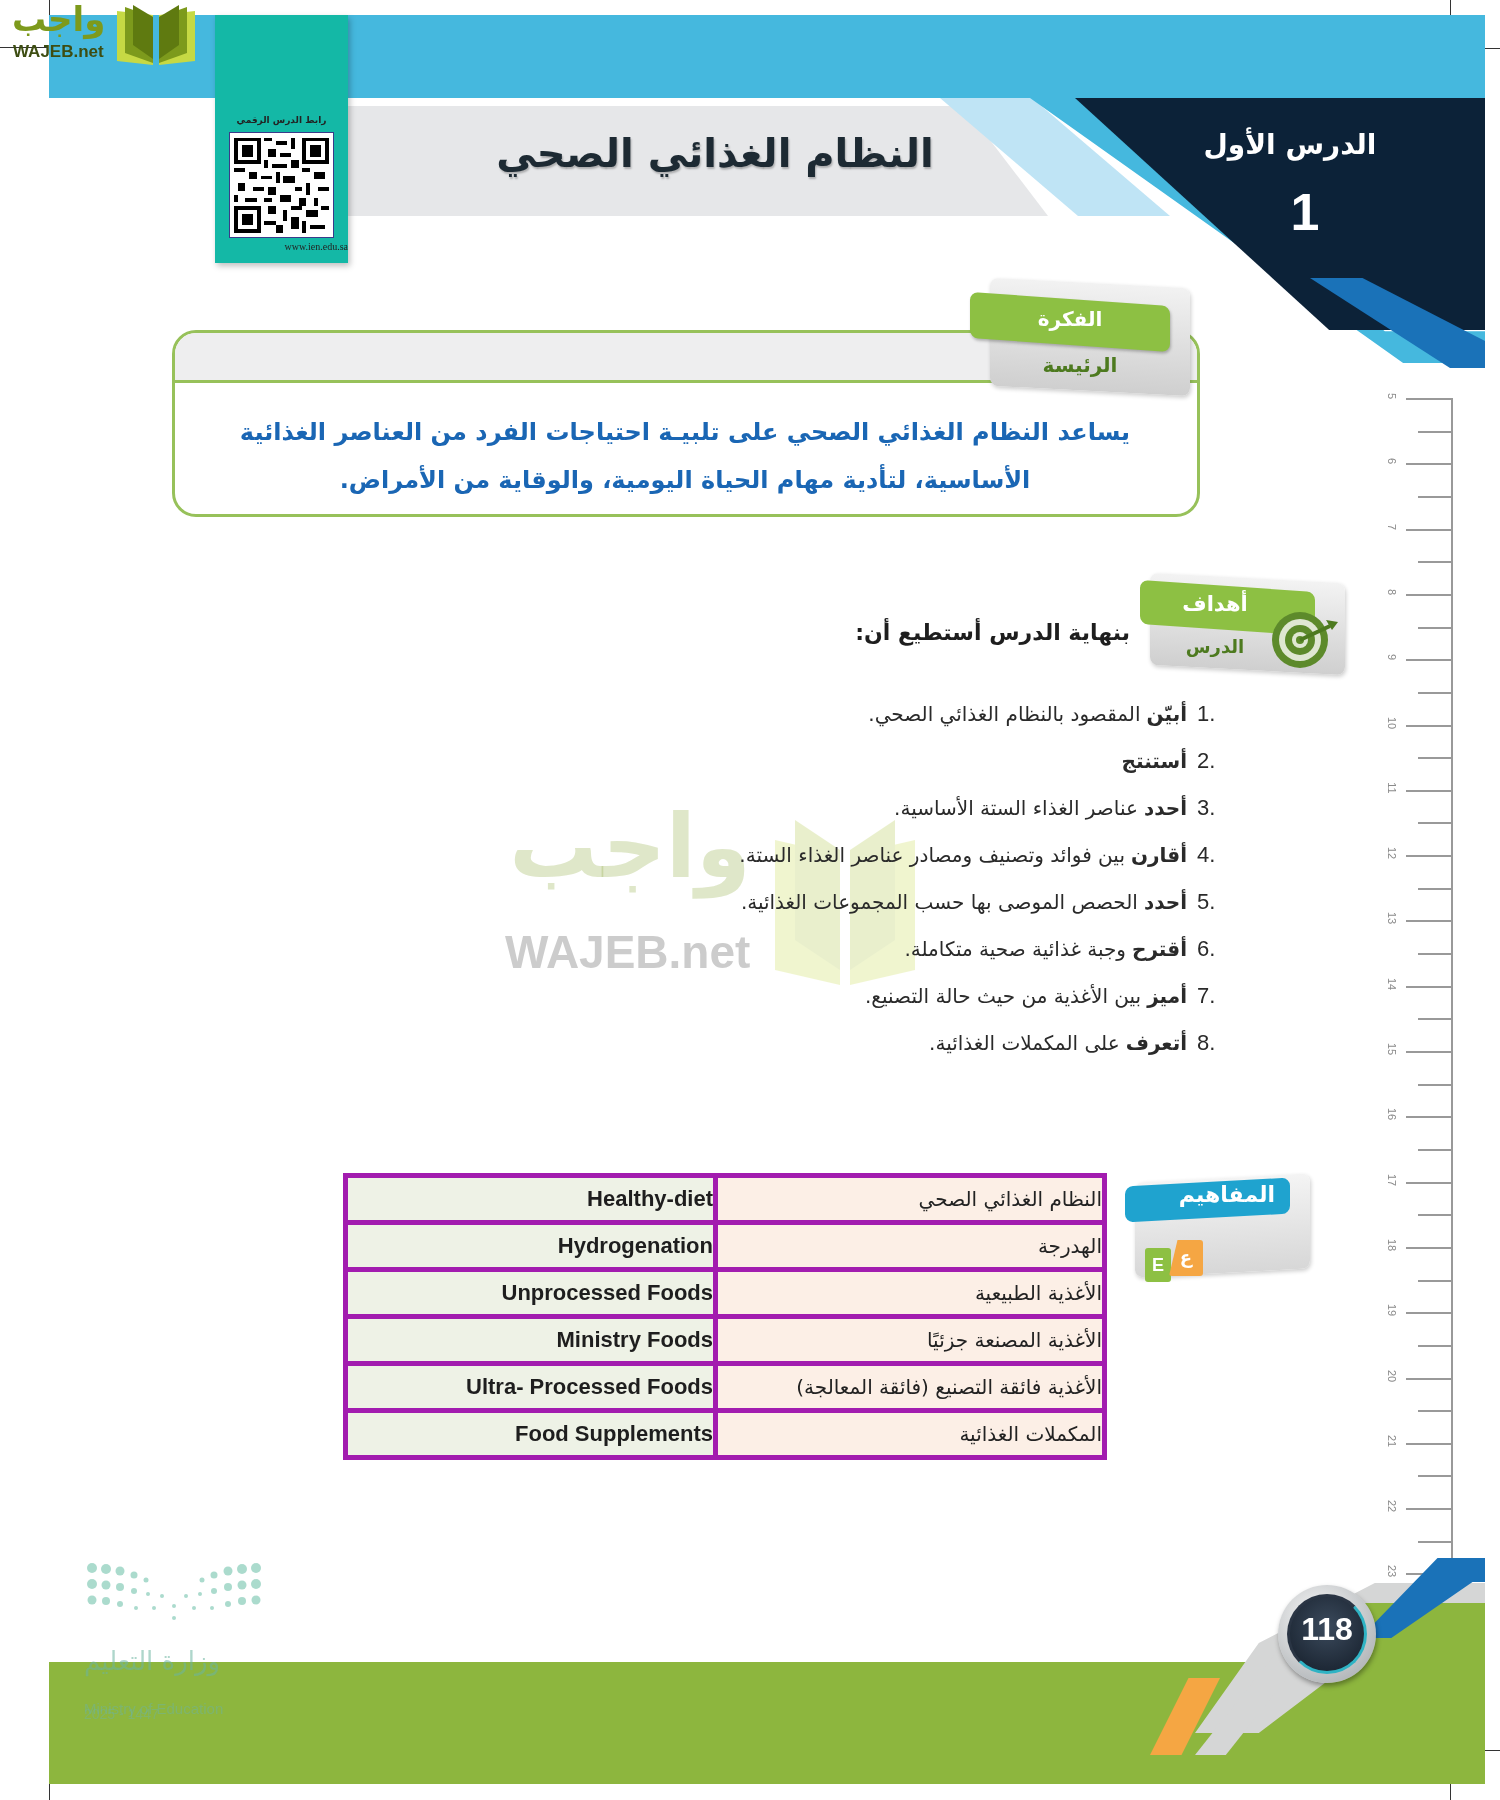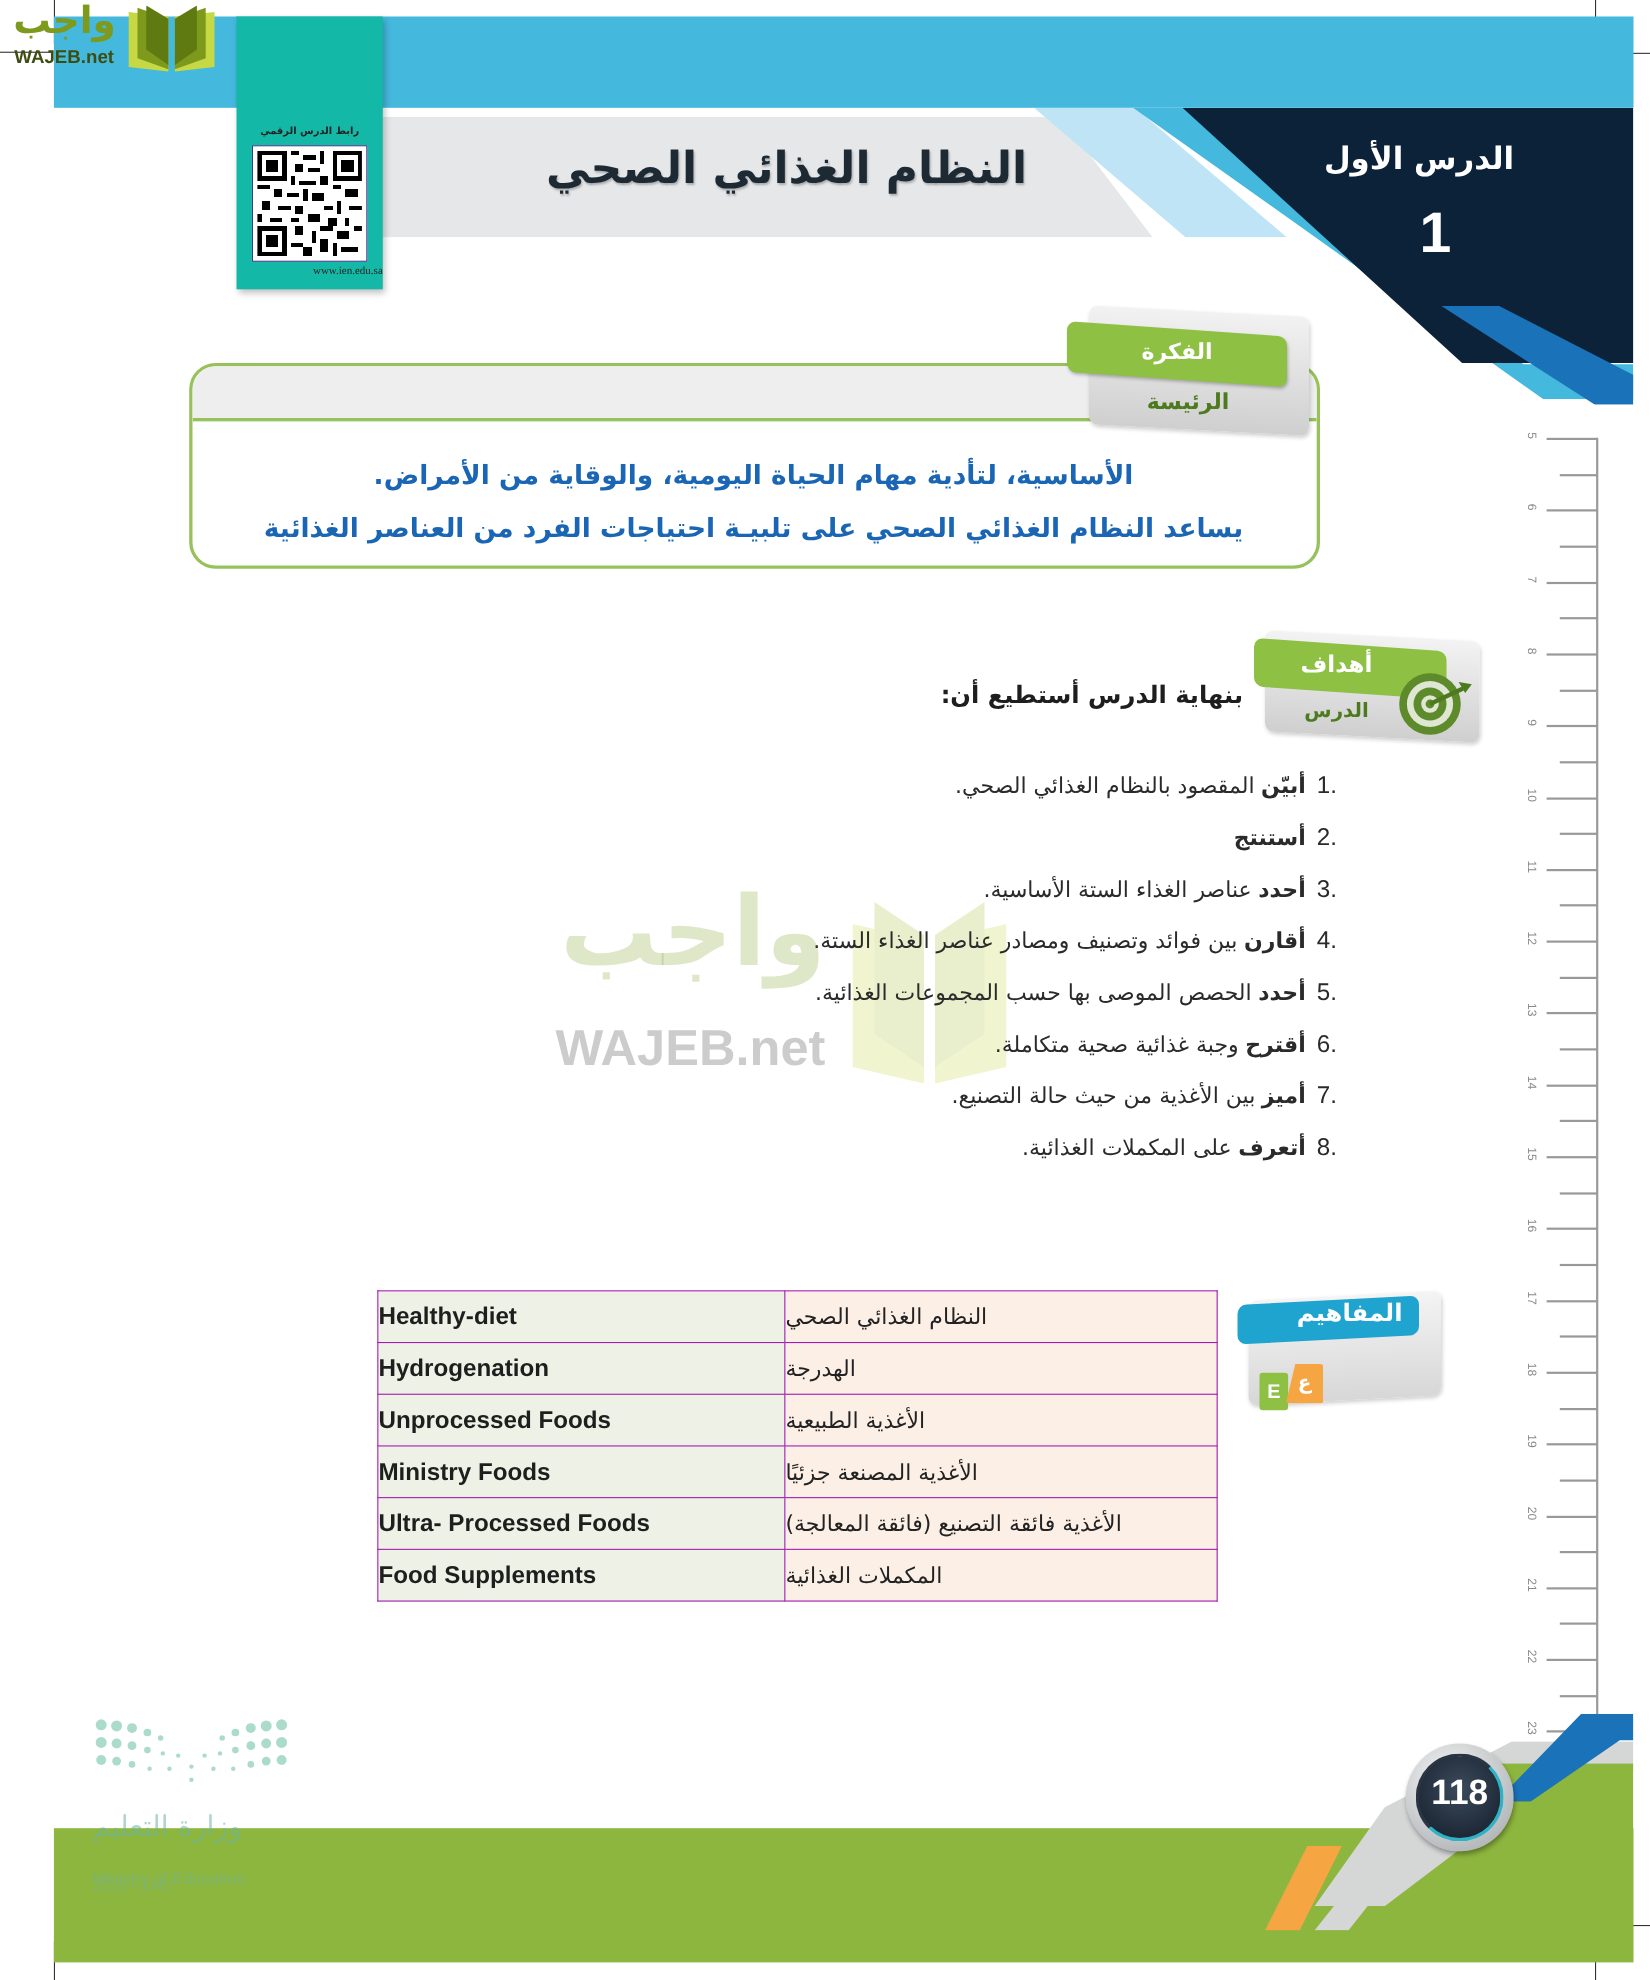--- a/index.html
+++ b/index.html
@@ -103,21 +103,21 @@
   #concepts-label { position: absolute; left: 30px; top: 12px; width: 120px; text-align: right;
                     color: #fff; font-size: 22px; font-weight: bold; direction: rtl; }
   #lang-e { position: absolute; left: 20px; top: 78px; width: 26px; height: 34px; background: #8dc043;
             color: #fff; font-weight: bold; font-size: 18px; text-align: center; line-height: 34px;
             border-radius: 3px; font-family: "Liberation Sans", sans-serif; }
   #lang-a { position: absolute; left: 44px; top: 70px; width: 34px; height: 36px; background: #f5a643;
             color: #fff; font-weight: bold; font-size: 18px; text-align: center; line-height: 36px;
             border-radius: 3px; clip-path: polygon(25% 0, 100% 0, 100% 100%, 0 100%); }
 
   #concepts-table { left: 343px; top: 1173px; width: 764px; border-collapse: collapse; }
-  #concepts-table td { border: 1px solid #a21caf; height: 47px; text-align: left; font-size: 20px; }
+  #concepts-table td { border: 5px solid #a21caf; height: 47px; text-align: right; font-size: 20px; }
   #concepts-table td.en { width: 370px; background: #eef2e6; font-family: "Liberation Sans", sans-serif;
                           font-weight: bold; color: #1e1e1e; font-size: 22px; }
   #concepts-table td.ar { background: #fcefe6; direction: rtl; color: #222; }
 
   
   #ruler-line { left: 1451px; top: 398px; width: 2px; height: 1180px; background: #999; }
   .tick { position: absolute; height: 2px; background: #999; }
   .tick-label { position: absolute; font-size: 11px; color: #8a8a8a; transform: rotate(90deg);
                 font-family: "Liberation Sans", sans-serif; width: 20px; text-align: center; }
 
@@ -257,22 +257,22 @@
 <div id="idea-box" class="abs">
   <div id="idea-box-top"></div>
 </div>
 <div id="idea-tag" class="abs">
   <div class="card"></div>
   <div class="green"></div>
   <div id="idea-tag-line1">الفكرة</div>
   <div id="idea-tag-line2">الرئيسة</div>
 </div>
 <div id="idea-text" class="abs">
+  <div>يساعد النظام الغذائي الصحي على تلبيـة احتياجات الفرد من العناصر الغذائية</div>
   <div>الأساسية، لتأدية مهام الحياة اليومية، والوقاية من الأمراض.</div>
-  <div>يساعد النظام الغذائي الصحي على تلبيـة احتياجات الفرد من العناصر الغذائية</div>
 </div>
 
 <svg id="wm-book" class="abs" viewBox="0 0 140 165">
   <path d="M0 20 L65 35 L65 165 L0 150 Z" fill="#c6d944"></path>
   <path d="M140 20 L75 35 L75 165 L140 150 Z" fill="#c6d944"></path>
   <path d="M20 0 L65 30 L65 150 L20 120 Z" fill="#a9c23a"></path>
   <path d="M120 0 L75 30 L75 150 L120 120 Z" fill="#a9c23a"></path>
 </svg>
 <div id="wm-arabic" class="abs">واجب</div>
 <div id="wm-latin" class="abs">WAJEB.net</div>

